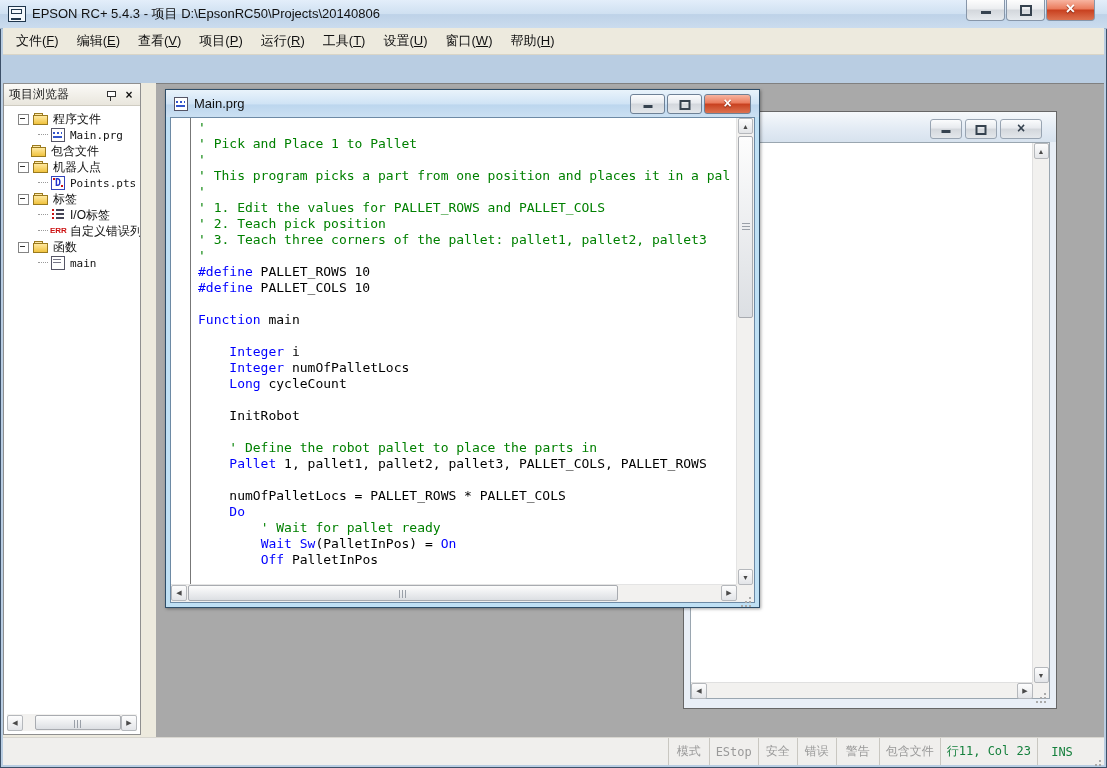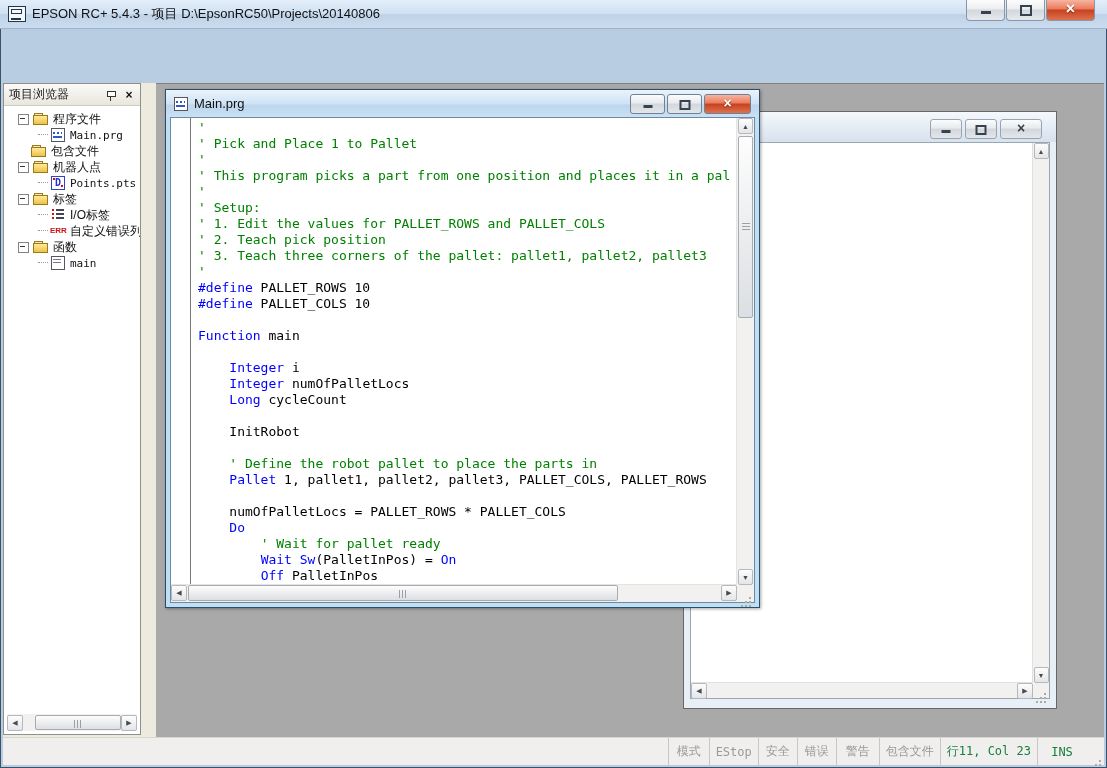--- a/index.html
+++ b/index.html
@@ -199,20 +199,31 @@
   <div class="titlebar">
     <span class="app-icon"></span>
     <span class="title-text">EPSON RC+ 5.4.3 - 项目 D:\EpsonRC50\Projects\20140806</span>
     <div class="winbtns">
       <div class="wb wb-min"></div>
       <div class="wb wb-max"></div>
       <div class="wb wb-close"></div>
     </div>
   </div>
 
+  <div class="menubar" id="menubar">
+      <div class="menu-item">文件(<u>F</u>)</div>
+      <div class="menu-item">编辑(<u>E</u>)</div>
+      <div class="menu-item">查看(<u>V</u>)</div>
+      <div class="menu-item">项目(<u>P</u>)</div>
+      <div class="menu-item">运行(<u>R</u>)</div>
+      <div class="menu-item">工具(<u>T</u>)</div>
+      <div class="menu-item">设置(<u>U</u>)</div>
+      <div class="menu-item">窗口(<u>W</u>)</div>
+      <div class="menu-item">帮助(<u>H</u>)</div>
+    </div>
 
   <div class="toolbar">
     <span id="tb-buttons" style="display:flex;align-items:center;">
         <span class="tb-btn">
           <span class="ic i-new"></span>
         </span>
         <span class="tb-btn">
           <span class="ic i-open"></span>
         </span>
         <span class="tb-btn">
@@ -390,21 +401,20 @@
           </div>
         </div>
         <div class="ed-client">
           <div class="ed-margin"></div>
           <div class="ed-code" id="code">
               <div class="cl"><span class="tok-c">'</span></div>
               <div class="cl"><span class="tok-c">' Pick and Place 1 to Pallet</span></div>
               <div class="cl"><span class="tok-c">'</span></div>
               <div class="cl"><span class="tok-c">' This program picks a part from one position and places it in a pal</span></div>
               <div class="cl"><span class="tok-c">'</span></div>
-              <div class="cl"><span class="tok-c">' Setup:</span></div>
               <div class="cl"><span class="tok-c">' 1. Edit the values for PALLET_ROWS and PALLET_COLS</span></div>
               <div class="cl"><span class="tok-c">' 2. Teach pick position</span></div>
               <div class="cl"><span class="tok-c">' 3. Teach three corners of the pallet: pallet1, pallet2, pallet3</span></div>
               <div class="cl"><span class="tok-c">'</span></div>
               <div class="cl"><span class="tok-k">#define</span><span class="tok-p"> PALLET_ROWS 10</span></div>
               <div class="cl"><span class="tok-k">#define</span><span class="tok-p"> PALLET_COLS 10</span></div>
               <div class="cl">&nbsp;</div>
               <div class="cl"><span class="tok-k">Function</span><span class="tok-p"> main</span></div>
               <div class="cl">&nbsp;</div>
               <div class="cl"><span class="tok-p">    </span><span class="tok-k">Integer</span><span class="tok-p"> i</span></div>

